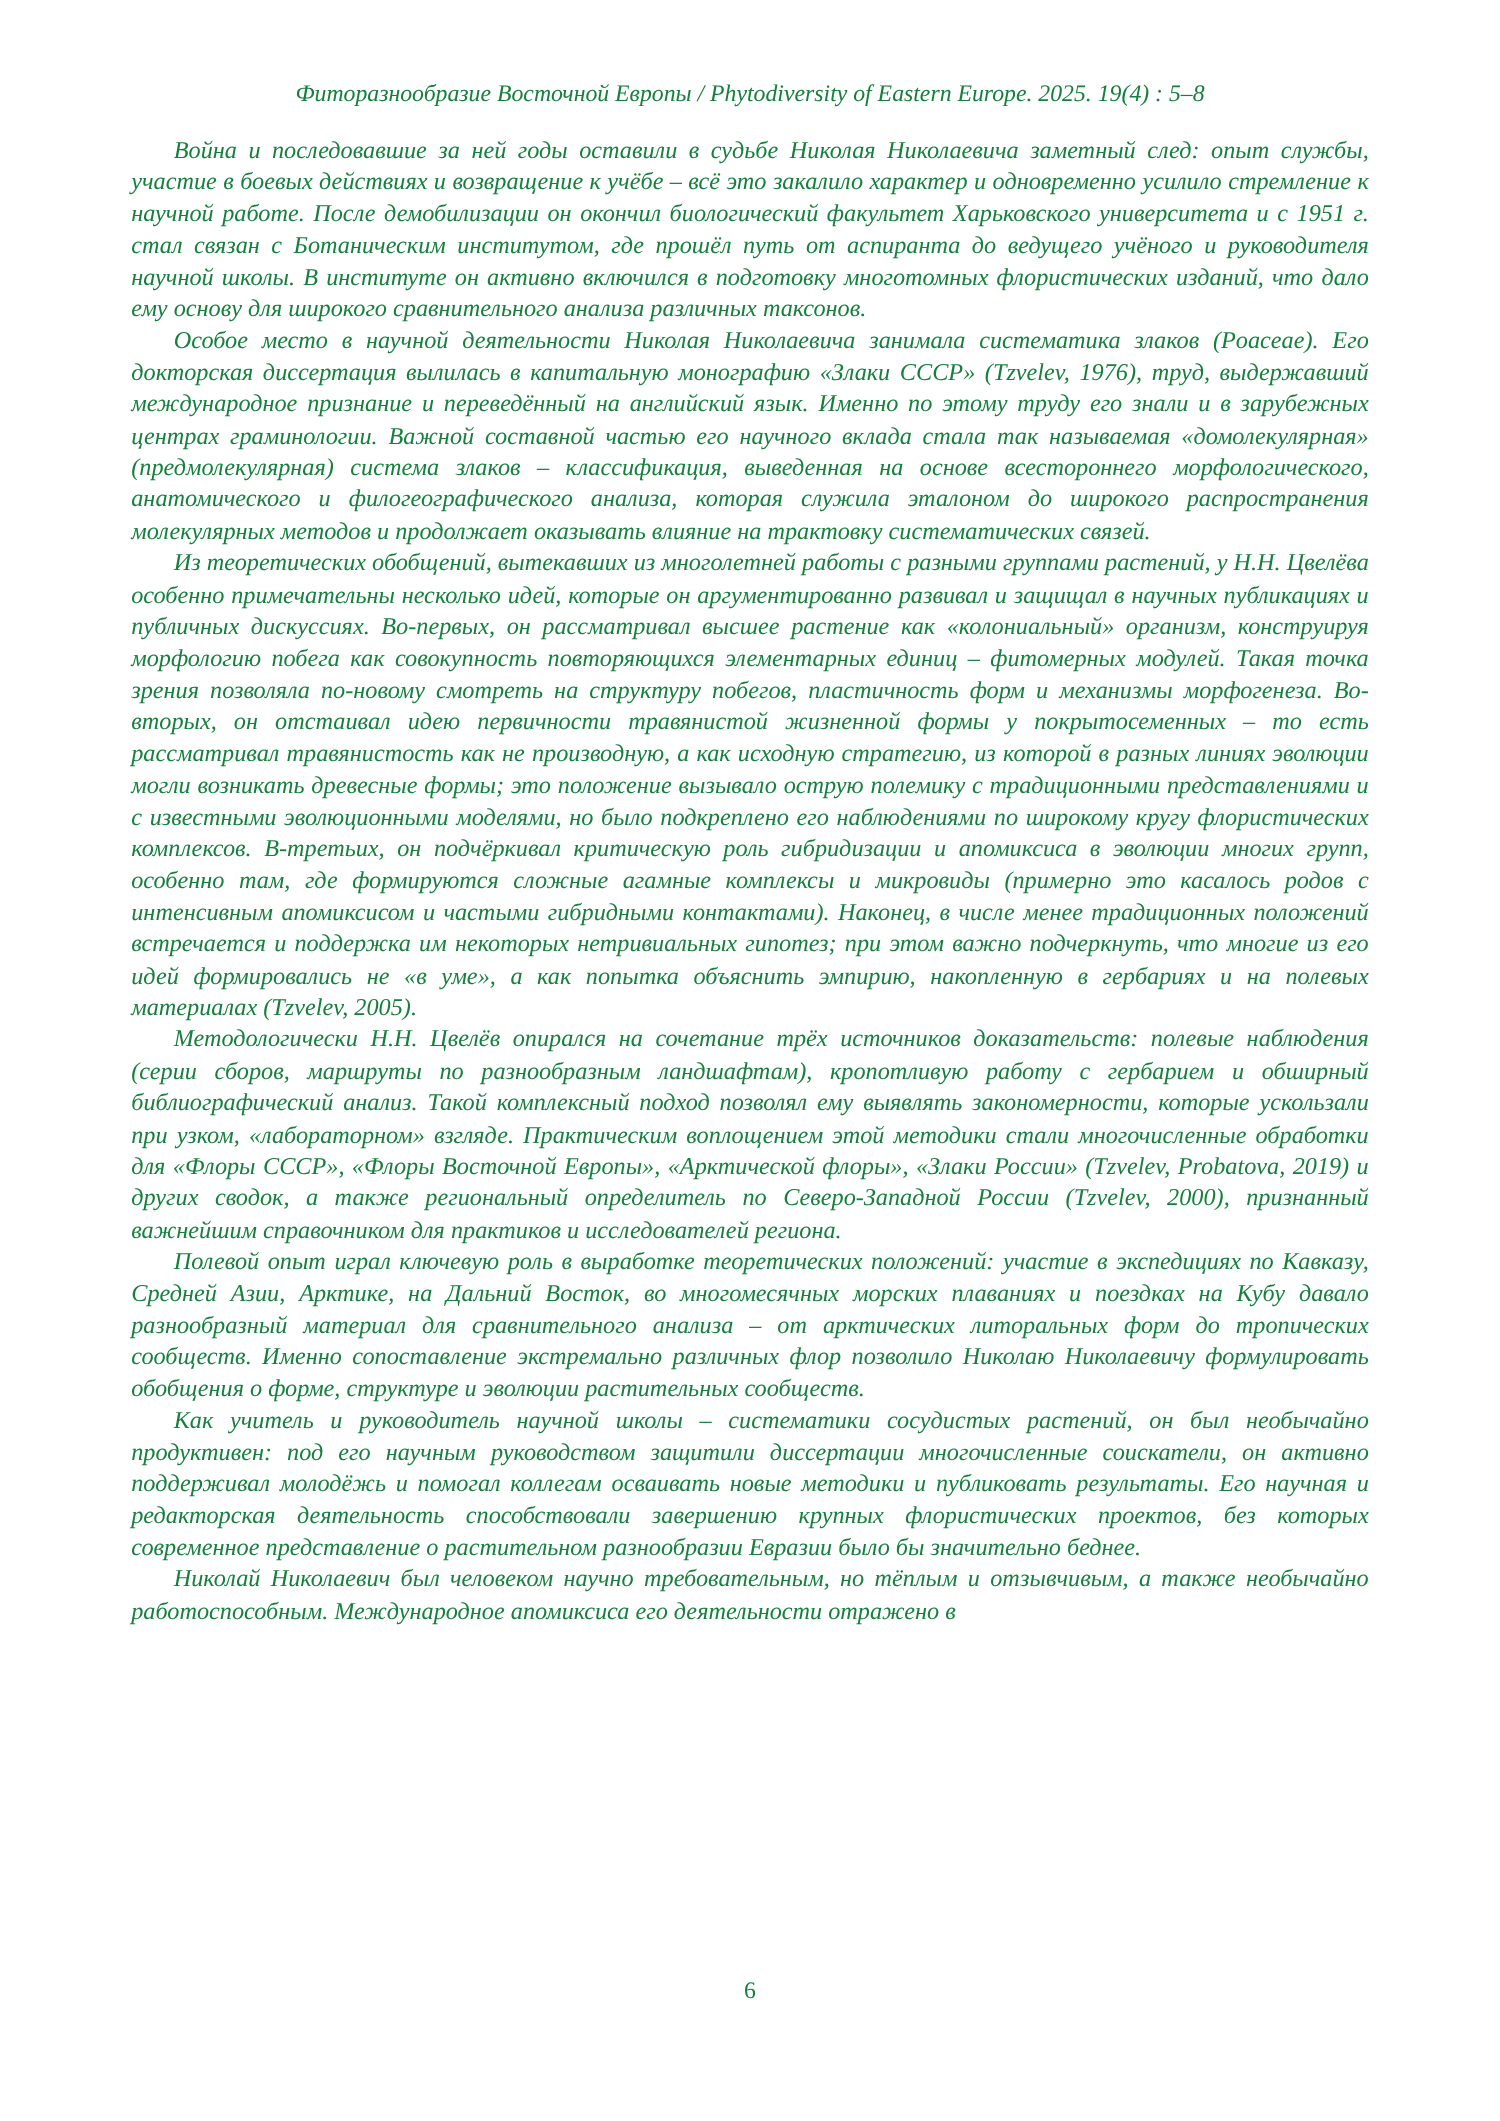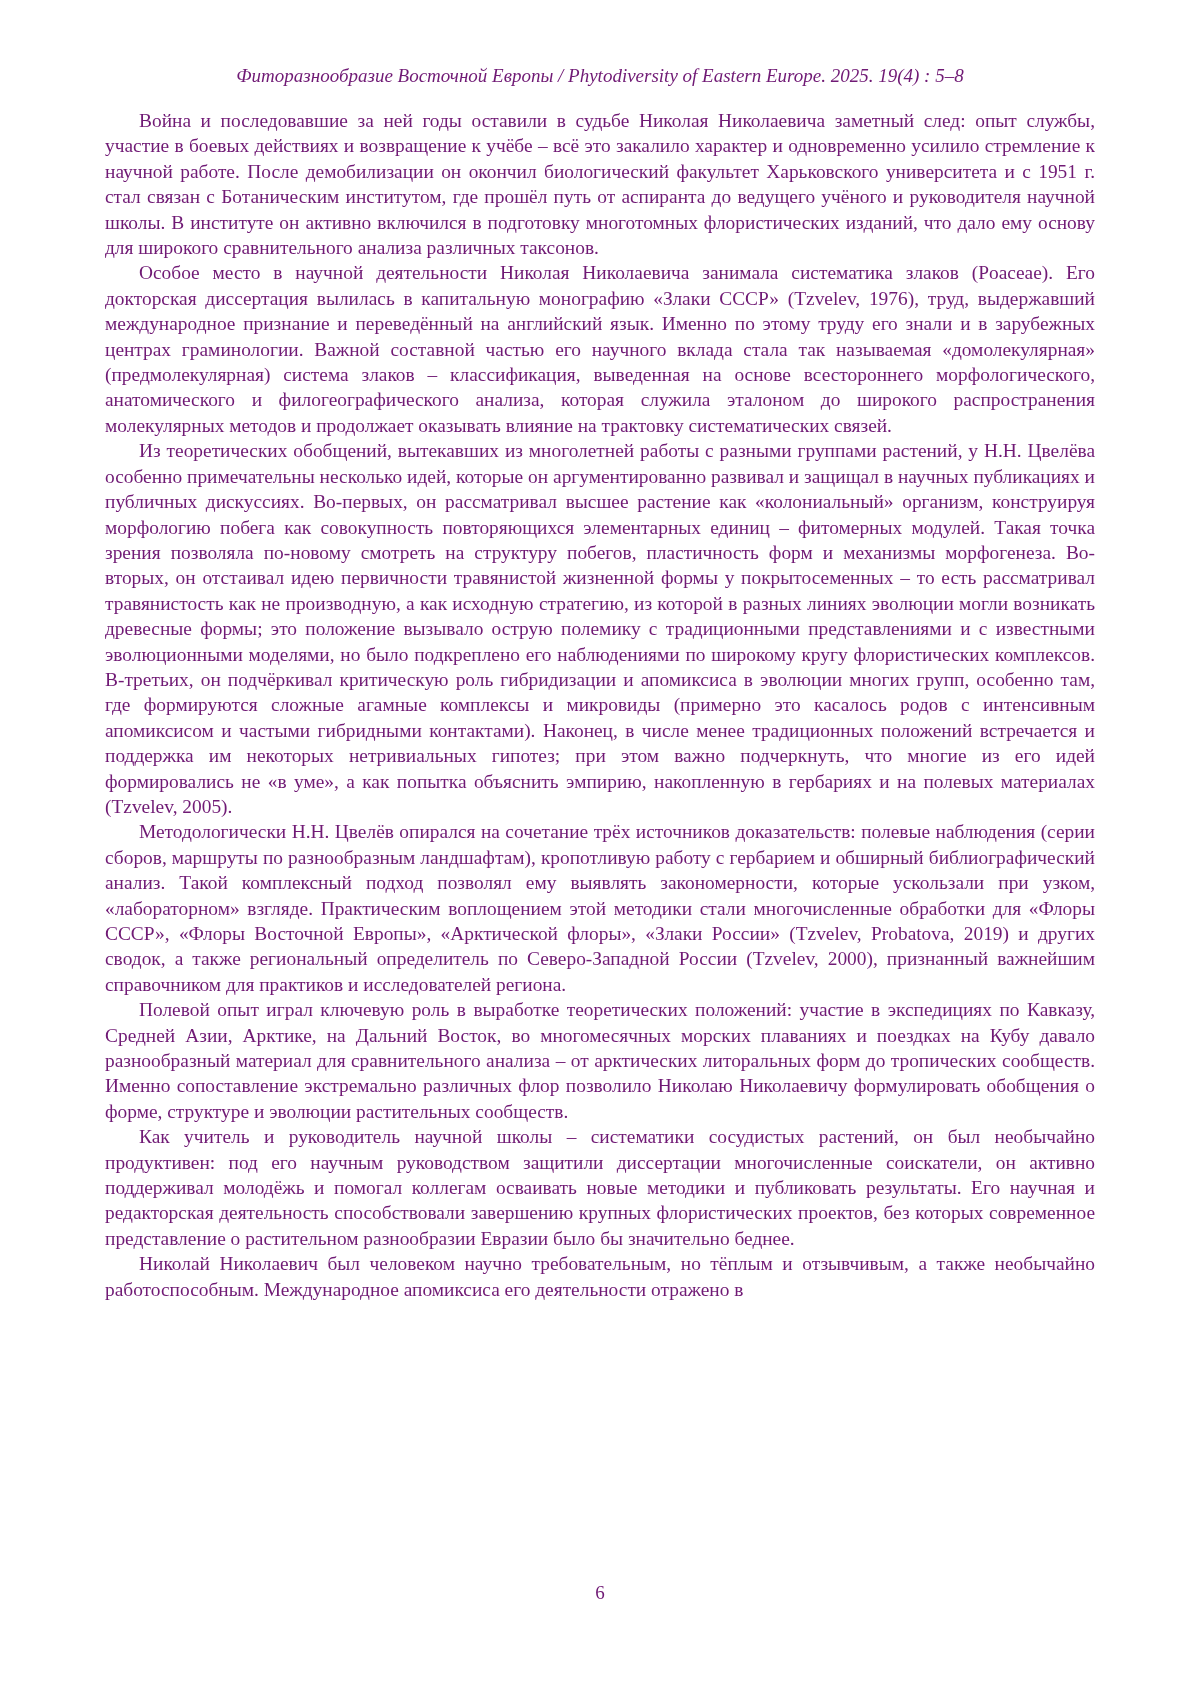--- a/index.html
+++ b/index.html
@@ -5,21 +5,21 @@
   html, body {
     margin: 0;
     padding: 0;
     background: #ffffff;
   }
   .page {
     position: relative;
     width: 1200px;
     height: 1697px;
     background: #ffffff;
-    color: #701a75;
+    color: #15803d;
     font-family: "Liberation Serif", "DejaVu Serif", serif;
     overflow: hidden;
   }
   .running-head {
     position: absolute;
     top: 64px;
     left: 0;
     right: 0;
     text-align: center;
     font-style: italic;
@@ -34,20 +34,21 @@
     width: 990px;
   }
   .article-body p {
     margin: 0;
     padding: 0;
     text-align: justify;
     text-indent: 34px;
     font-size: 19.4px;
     line-height: 25.4px;
     hyphens: none;
+    font-style: italic;
   }
   .page-number {
     position: absolute;
     top: 1582px;
     left: 0;
     right: 0;
     text-align: center;
     font-size: 19px;
   }
 </style>

